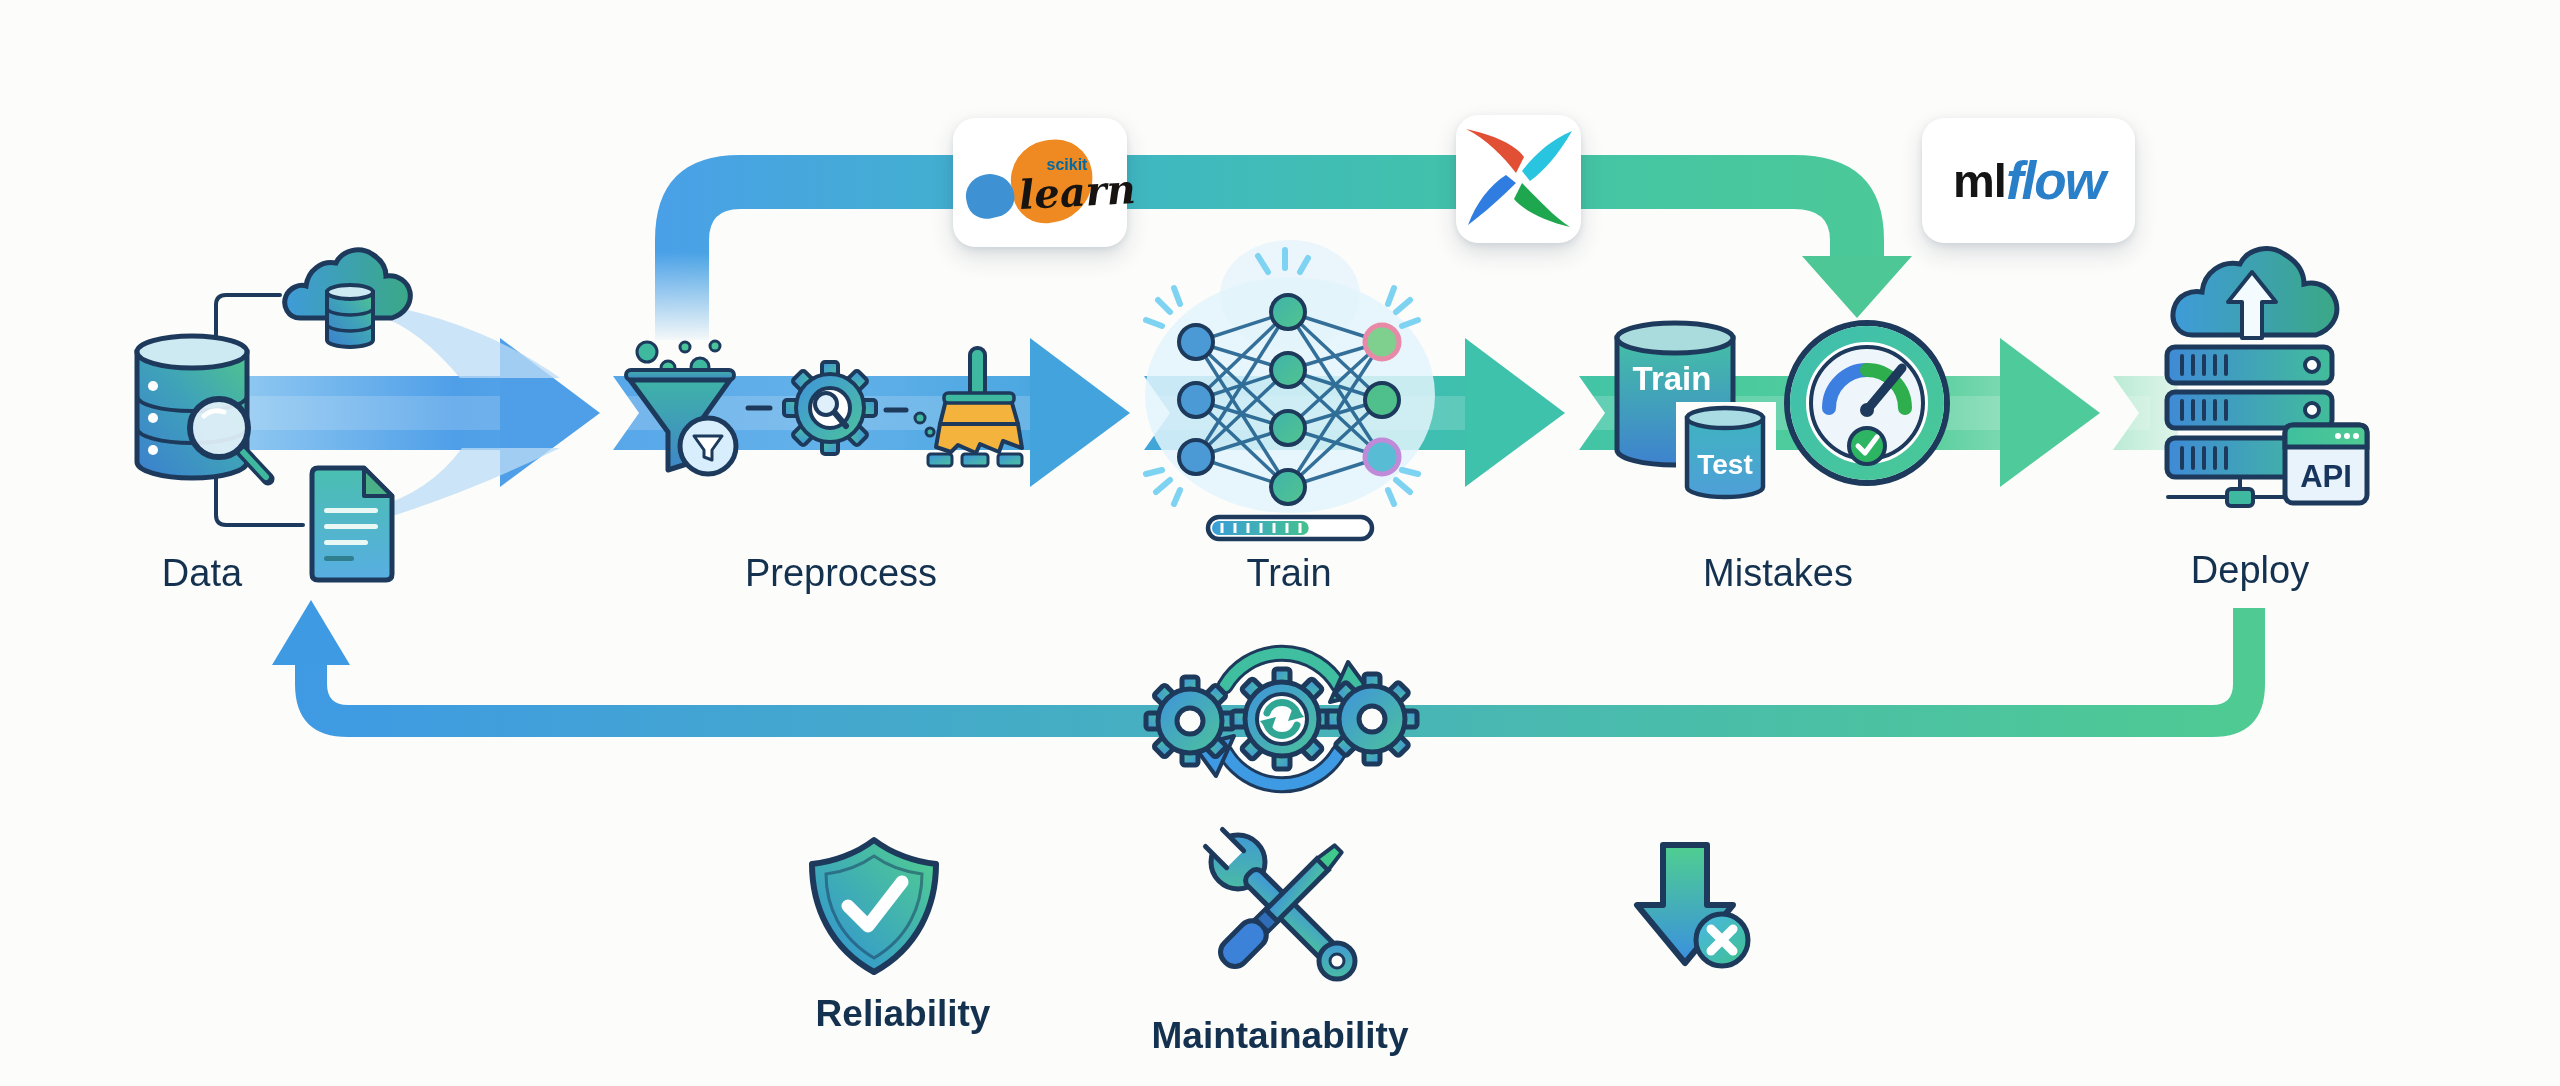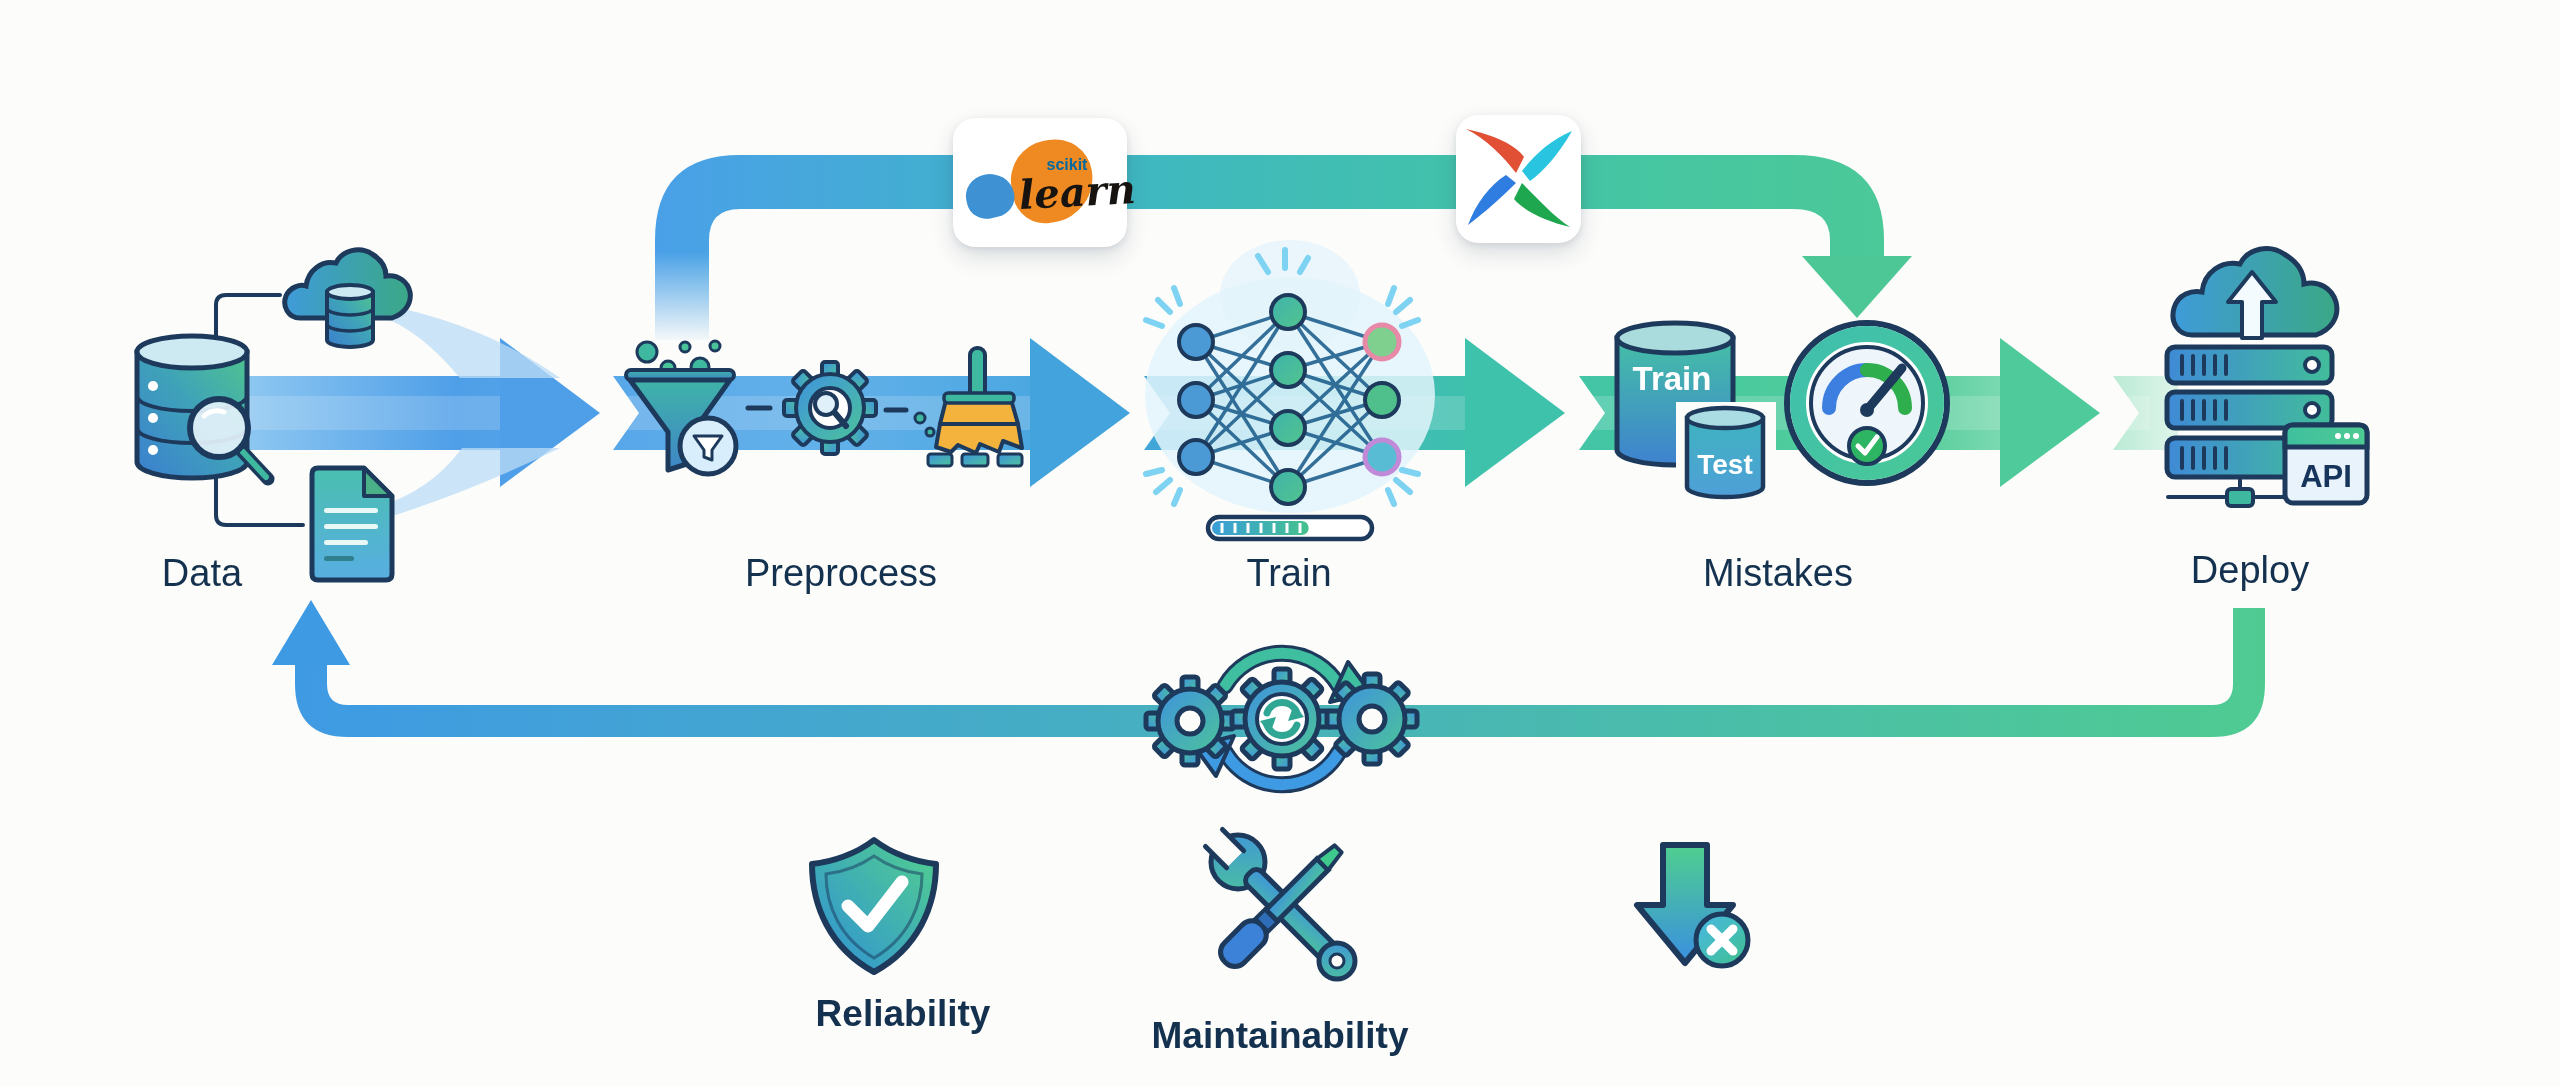--- a/index.html
+++ b/index.html
@@ -475,20 +475,24 @@
 
 <div class="card pw-card">
   <svg width="125" height="128" viewBox="0 0 125 128">
     <path d="M60,58 C48,42 30,24 10,14 C38,20 60,30 68,42 Z" fill="#e14f35"></path>
     <path d="M66,56 C78,40 96,24 116,16 C102,40 88,56 74,66 Z" fill="#29c5e0"></path>
     <path d="M66,68 C80,82 98,102 114,112 C90,106 68,96 58,84 Z" fill="#1fa750"></path>
     <path d="M60,68 C46,82 28,98 12,110 C20,88 34,70 50,60 Z" fill="#2f7de0"></path>
   </svg>
 </div>
 
+<div class="card ml-card">
+  <span class="ml-ml">ml</span>
+      <span class="ml-flow">flow</span>
+</div>
 
 <div class="stage-label" style="left:202px;top:552px;">Data</div>
 <div class="stage-label" style="left:831px;top:552px;margin-left:10px;">Preprocess</div>
 <div class="stage-label" style="left:1289px;top:552px;">Train</div>
 <div class="stage-label" style="left:1778px;top:552px;">Mistakes</div>
 <div class="stage-label" style="left:2250px;top:549px;">Deploy</div>
 
 <div class="benefit-label" style="left:903px;top:993px;">Reliability</div>
 <div class="benefit-label" style="left:1280px;top:1015px;">Maintainability</div>
 

